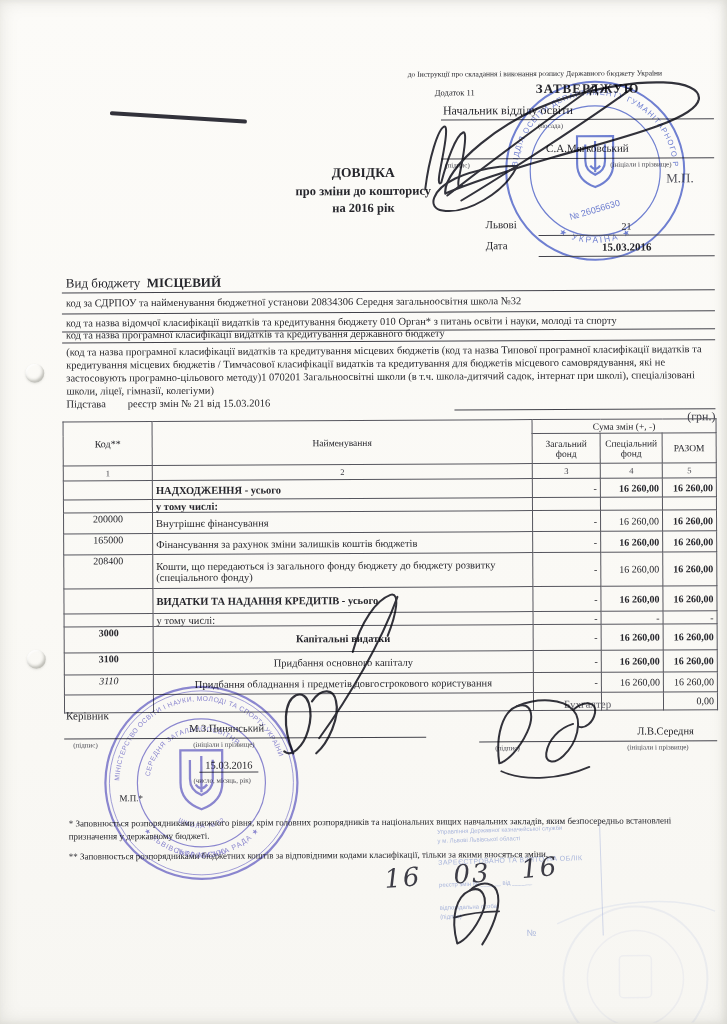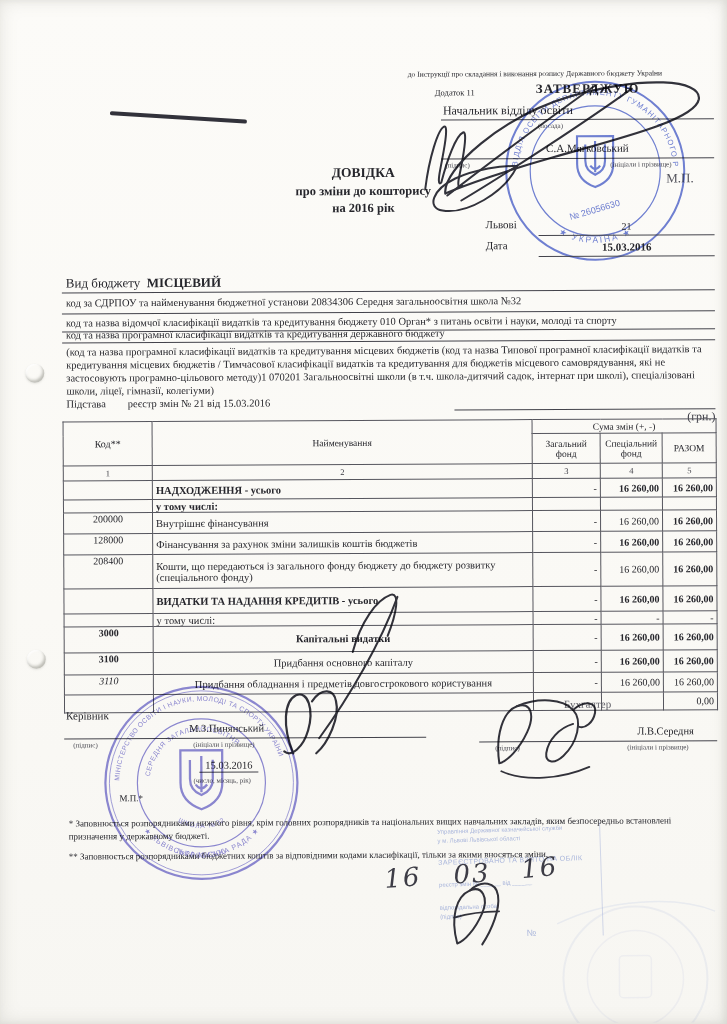--- a/index.html
+++ b/index.html
@@ -171,21 +171,21 @@
               <td class="c-num"></td>
             </tr>
             <tr style="height: 21px;">
               <td class="c-code">200000</td>
               <td class="c-name">Внутрішнє фінансування</td>
               <td class="c-num">-</td>
               <td class="c-num">16 260,00</td>
               <td class="c-num b">16 260,00</td>
             </tr>
             <tr style="height: 21px;">
-              <td class="c-code">128000</td>
+              <td class="c-code">165000</td>
               <td class="c-name">Фінансування за рахунок зміни залишків коштів бюджетів</td>
               <td class="c-num">-</td>
               <td class="c-num b">16 260,00</td>
               <td class="c-num b">16 260,00</td>
             </tr>
             <tr style="height: 34px;">
               <td class="c-code">208400</td>
               <td class="c-name">Кошти, що передаються із загального фонду бюджету до бюджету розвитку (спеціального фонду)</td>
               <td class="c-num">-</td>
               <td class="c-num">16 260,00</td>

